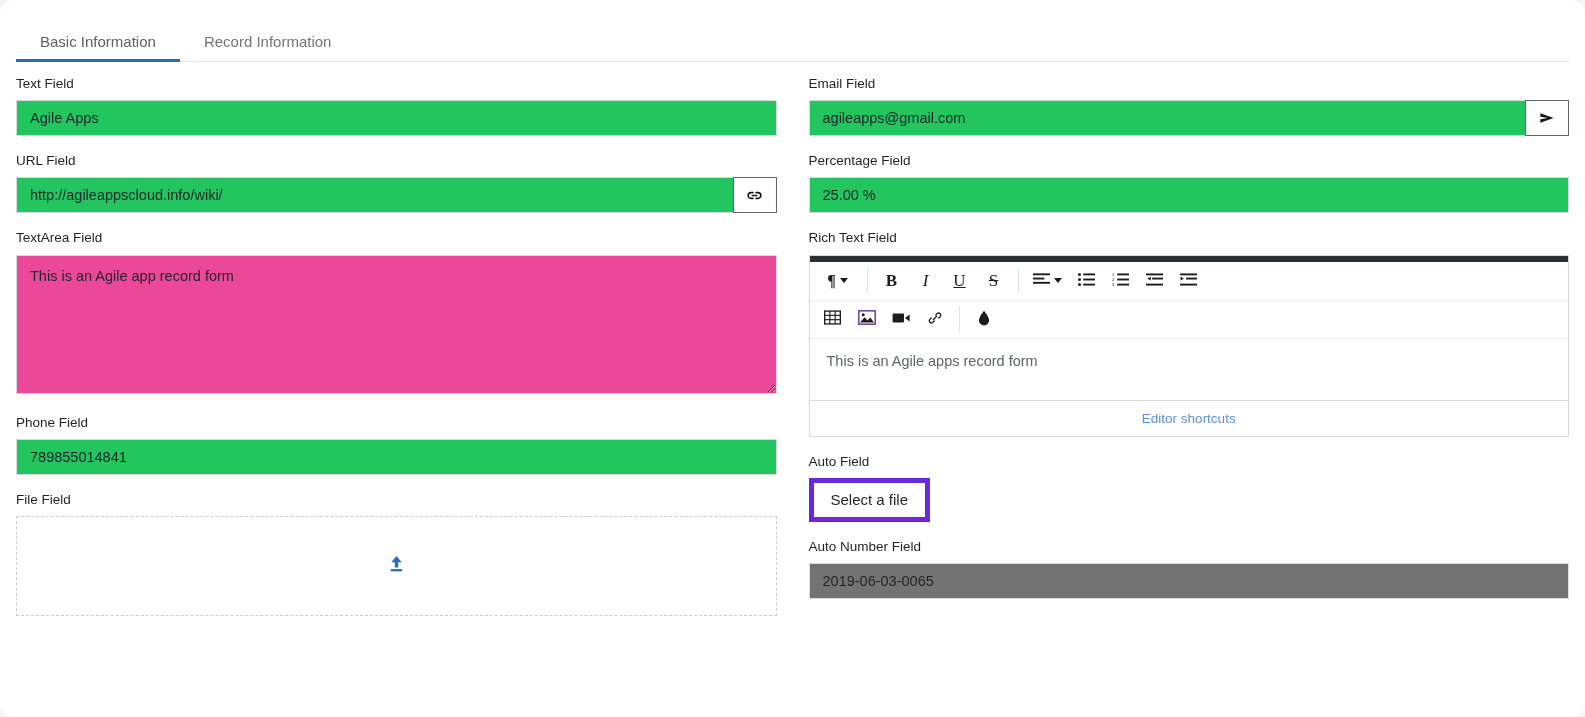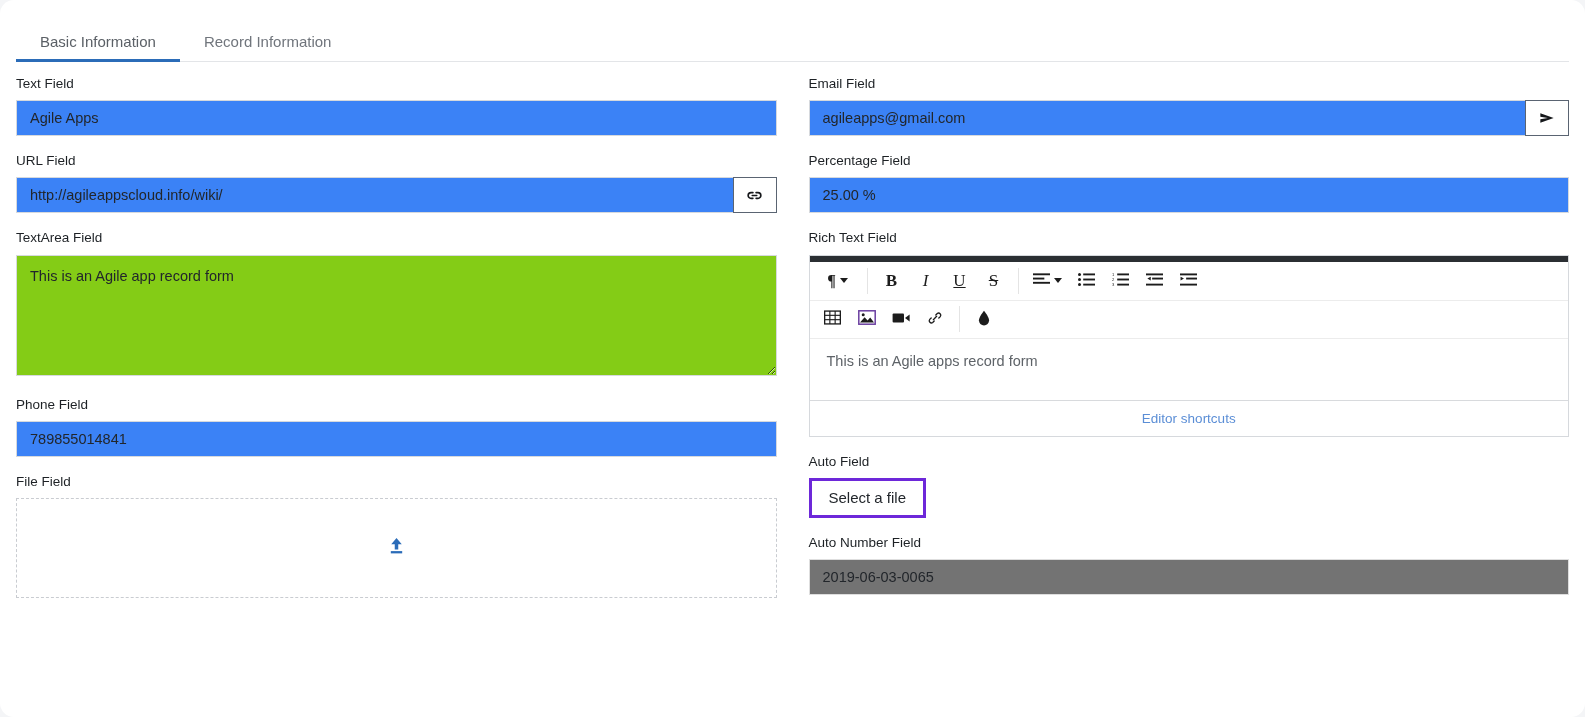--- a/index.html
+++ b/index.html
@@ -65,21 +65,21 @@
     font-size: 13.5px;
     color: #1d2125;
     margin-bottom: 8px;
     line-height: 1.2;
   }
 
   .input {
     width: 100%;
     height: 36px;
     border: 1px solid #d6d9dd;
-    background: #3b82f6;
+    background: #22c55e;
     font-family: "Liberation Sans", sans-serif;
     font-size: 14.5px;
     color: #22262b;
     padding: 0 13px;
     outline: none;
     border-radius: 0;
   }
   .input.readonly {
     background: #737373;
     border-color: #dedede;
@@ -95,23 +95,23 @@
     display: flex;
     align-items: center;
     justify-content: center;
     cursor: pointer;
     flex: none;
   }
   .addon svg { display: block; }
 
   textarea.textarea {
     width: 100%;
-    height: 121px;
+    height: 139px;
     border: 1px solid #d6d9dd;
-    background: #84cc16;
+    background: #ec4899;
     font-family: "Liberation Sans", sans-serif;
     font-size: 14.5px;
     color: #22262b;
     padding: 11px 13px;
     outline: none;
     resize: vertical;
     line-height: 1.3;
   }
 
   .dropzone {
@@ -120,21 +120,21 @@
     border: 1px dashed #c9ccd1;
     display: flex;
     align-items: center;
     justify-content: center;
     cursor: pointer;
     background: #ffffff;
   }
 
   .btn-file {
     display: inline-block;
-    border: 3px solid #6d28d9;
+    border: 5px solid #6d28d9;
     background: #ffffff;
     font-family: "Liberation Sans", sans-serif;
     font-size: 15px;
     color: #22262b;
     padding: 9px 17px;
     cursor: pointer;
     line-height: 1.1;
     border-radius: 0;
   }
 

